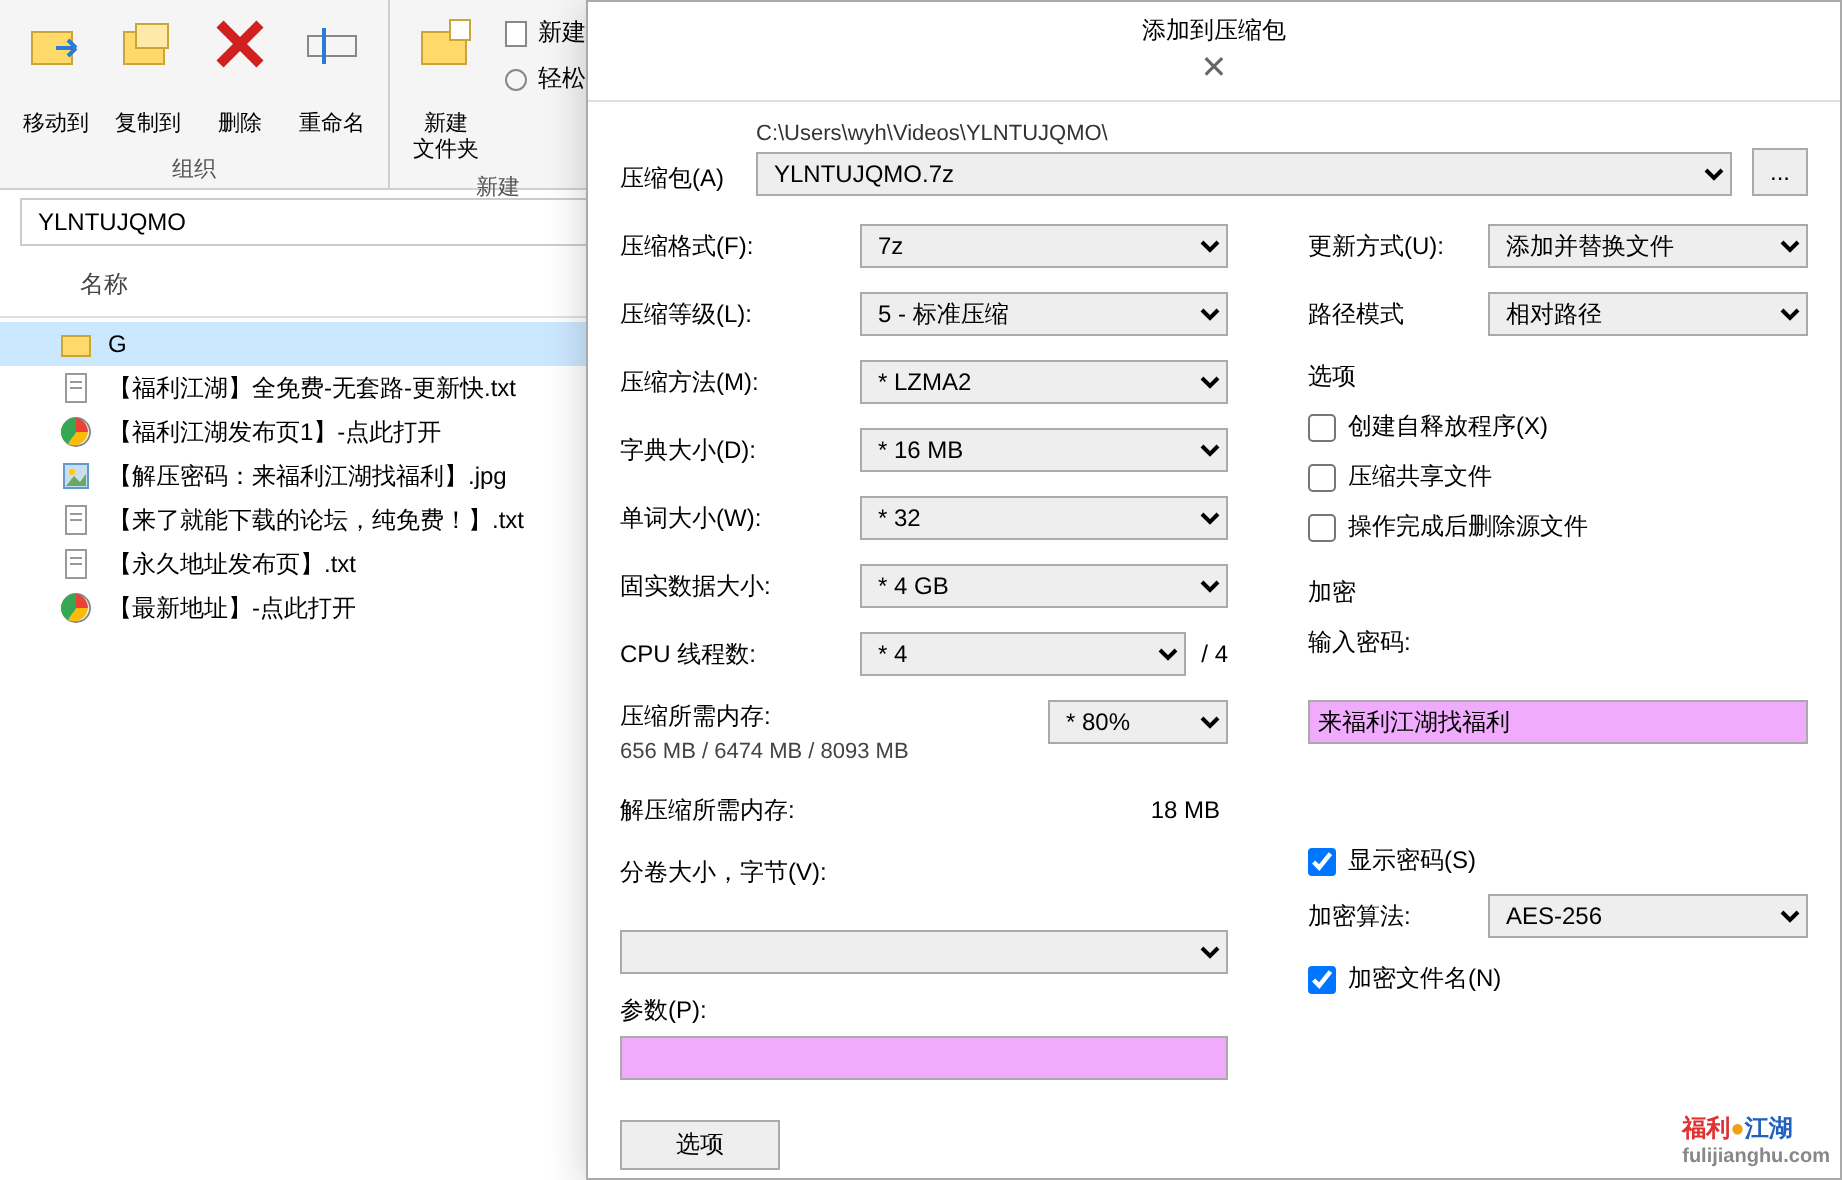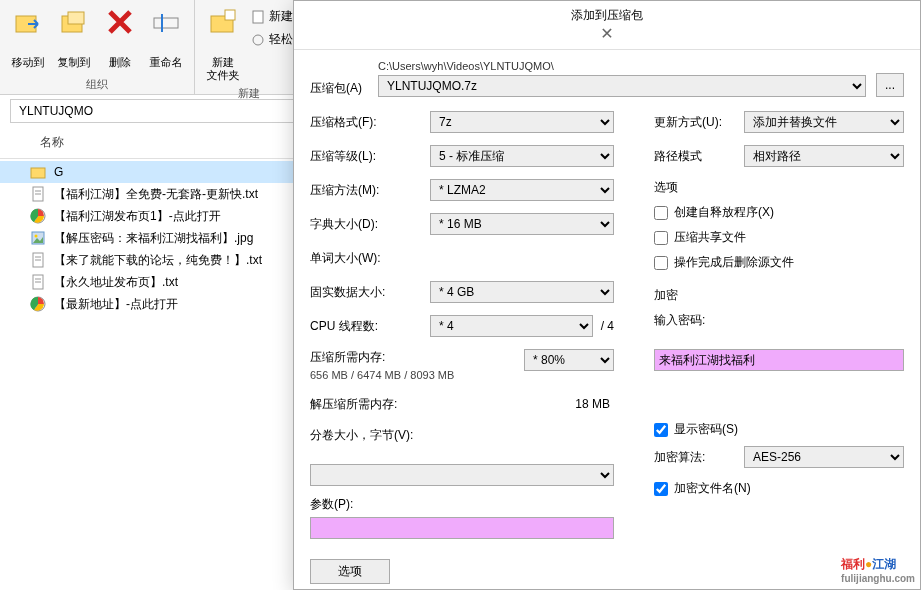--- a/index.html
+++ b/index.html
@@ -231,20 +231,21 @@
         <div class="frow">
             <div class="lbl">压缩方法(M):</div>
             <div class="ctrl"><select><option>* LZMA2</option></select></div>
           </div>
         <div class="frow">
             <div class="lbl">字典大小(D):</div>
             <div class="ctrl"><select><option>* 16 MB</option></select></div>
           </div>
         <div class="frow">
             <div class="lbl">单词大小(W):</div>
+            <div class="ctrl"><select><option>* 32</option></select></div>
           </div>
         <div class="frow">
             <div class="lbl">固实数据大小:</div>
             <div class="ctrl"><select><option>* 4 GB</option></select></div>
           </div>
         <div class="frow">
             <div class="lbl">CPU 线程数:</div>
             <div class="ctrl" style="display:flex;gap:8px;align-items:center">
               <select style="flex:1"><option>* 4</option></select>
               <span>/ 4</span>

